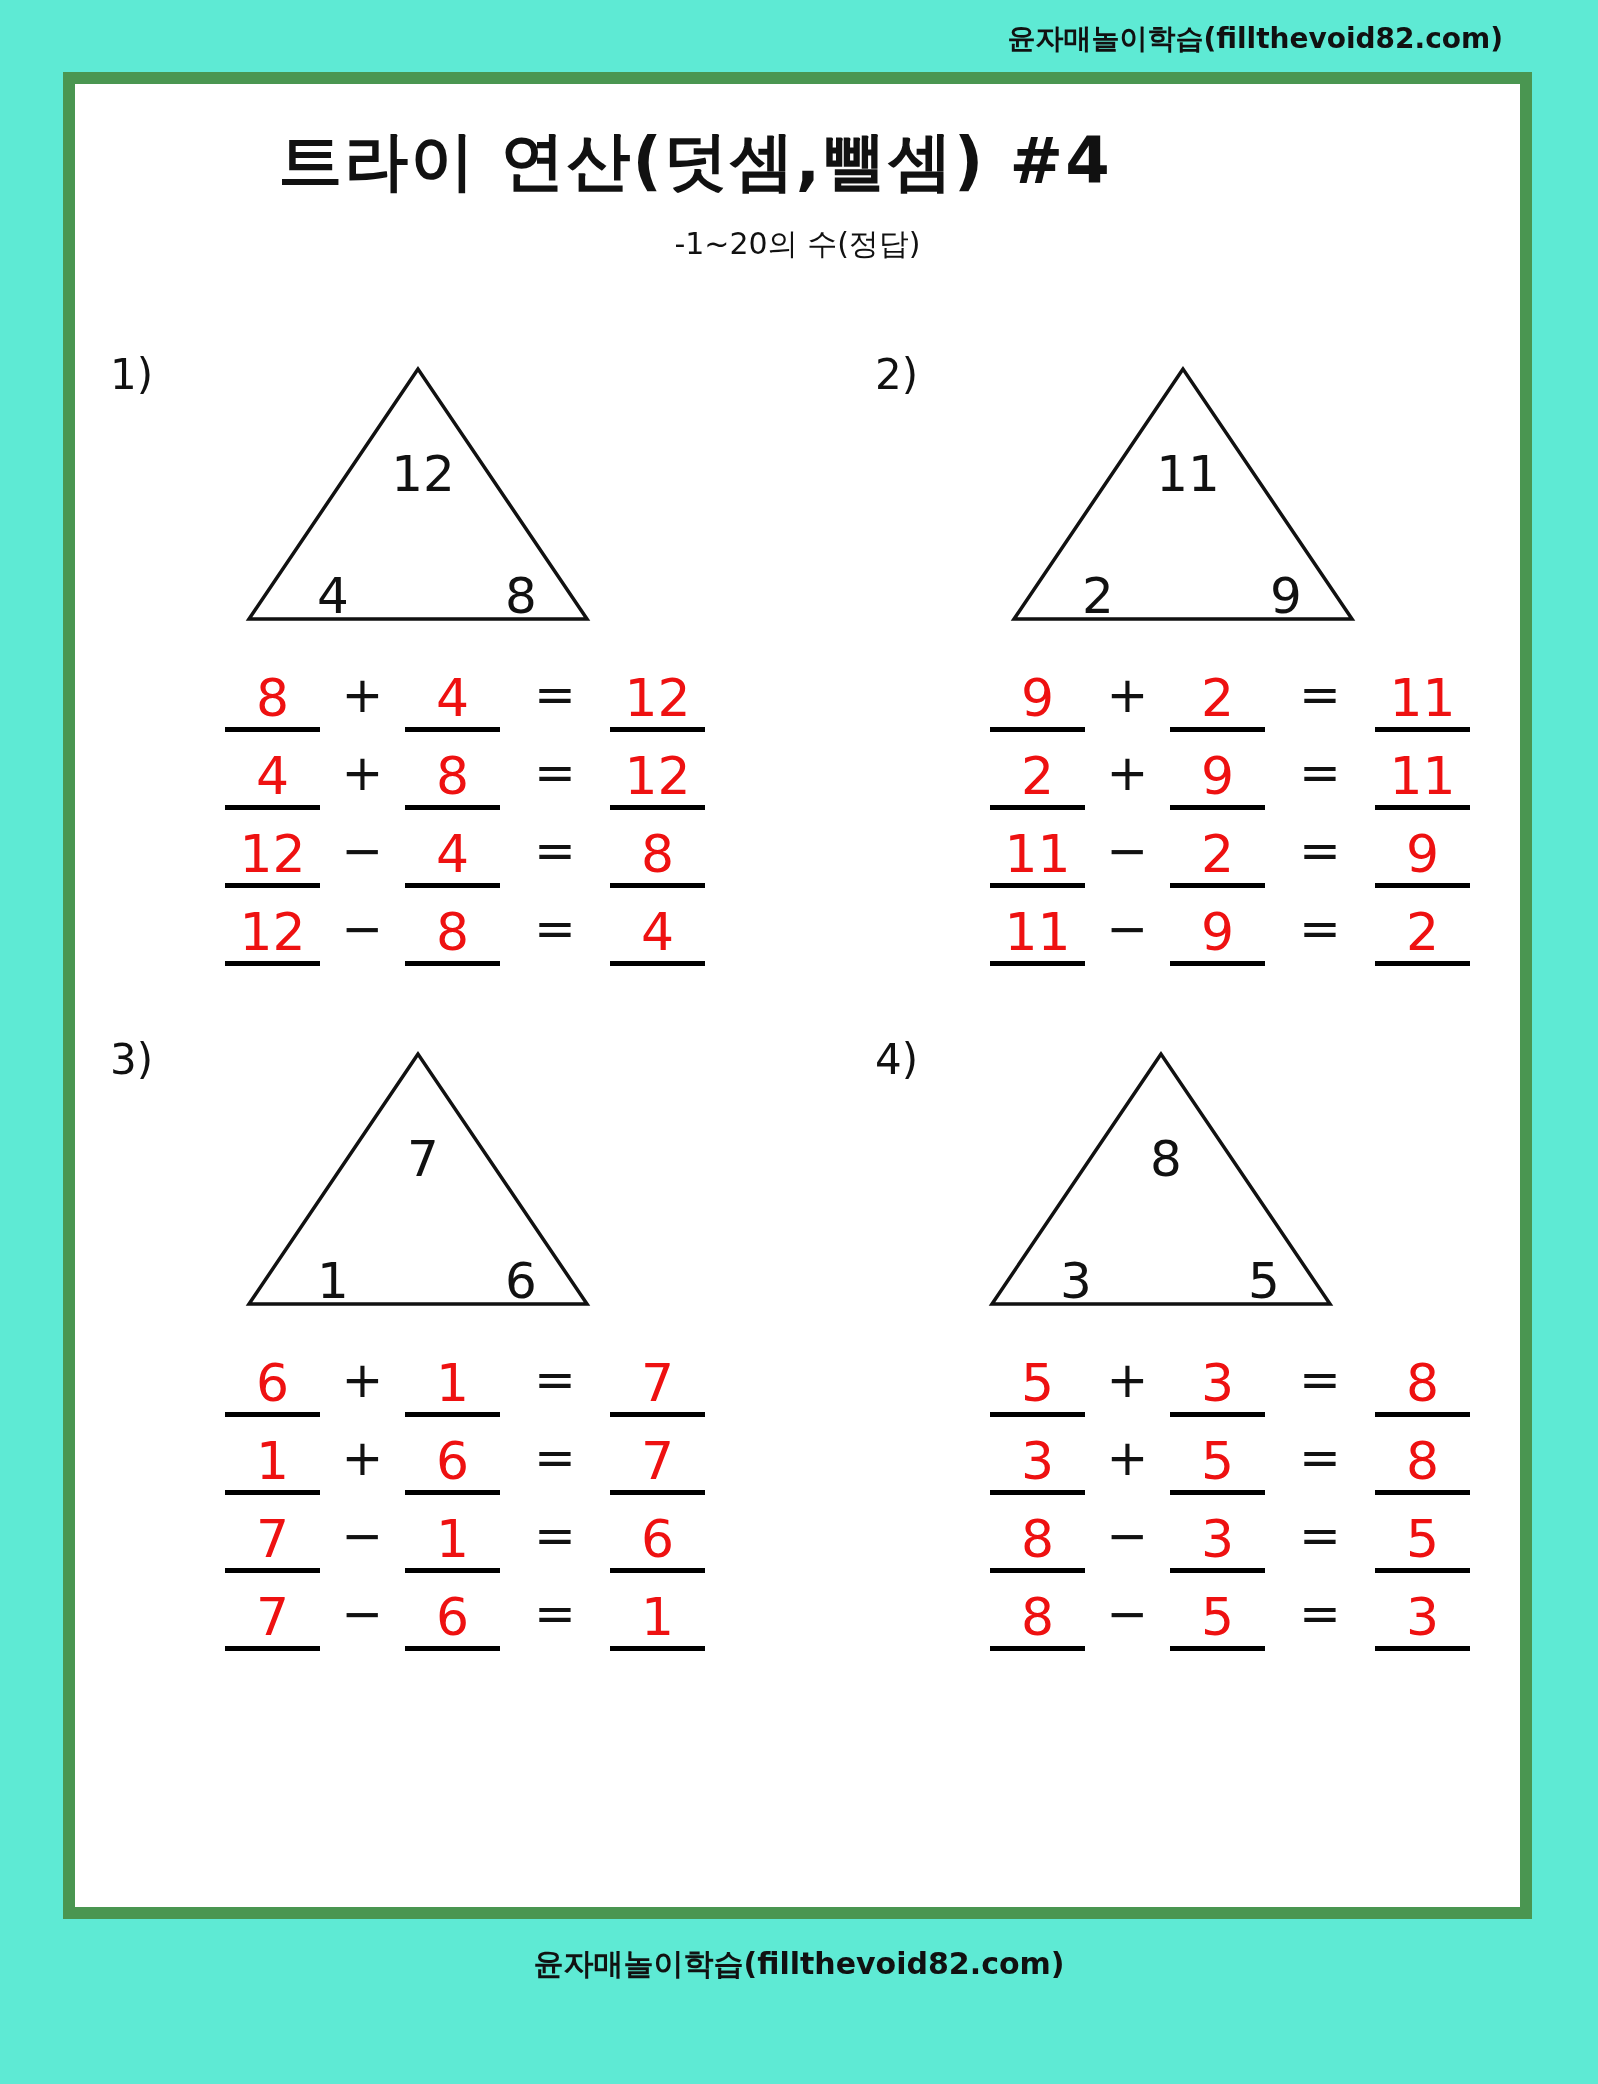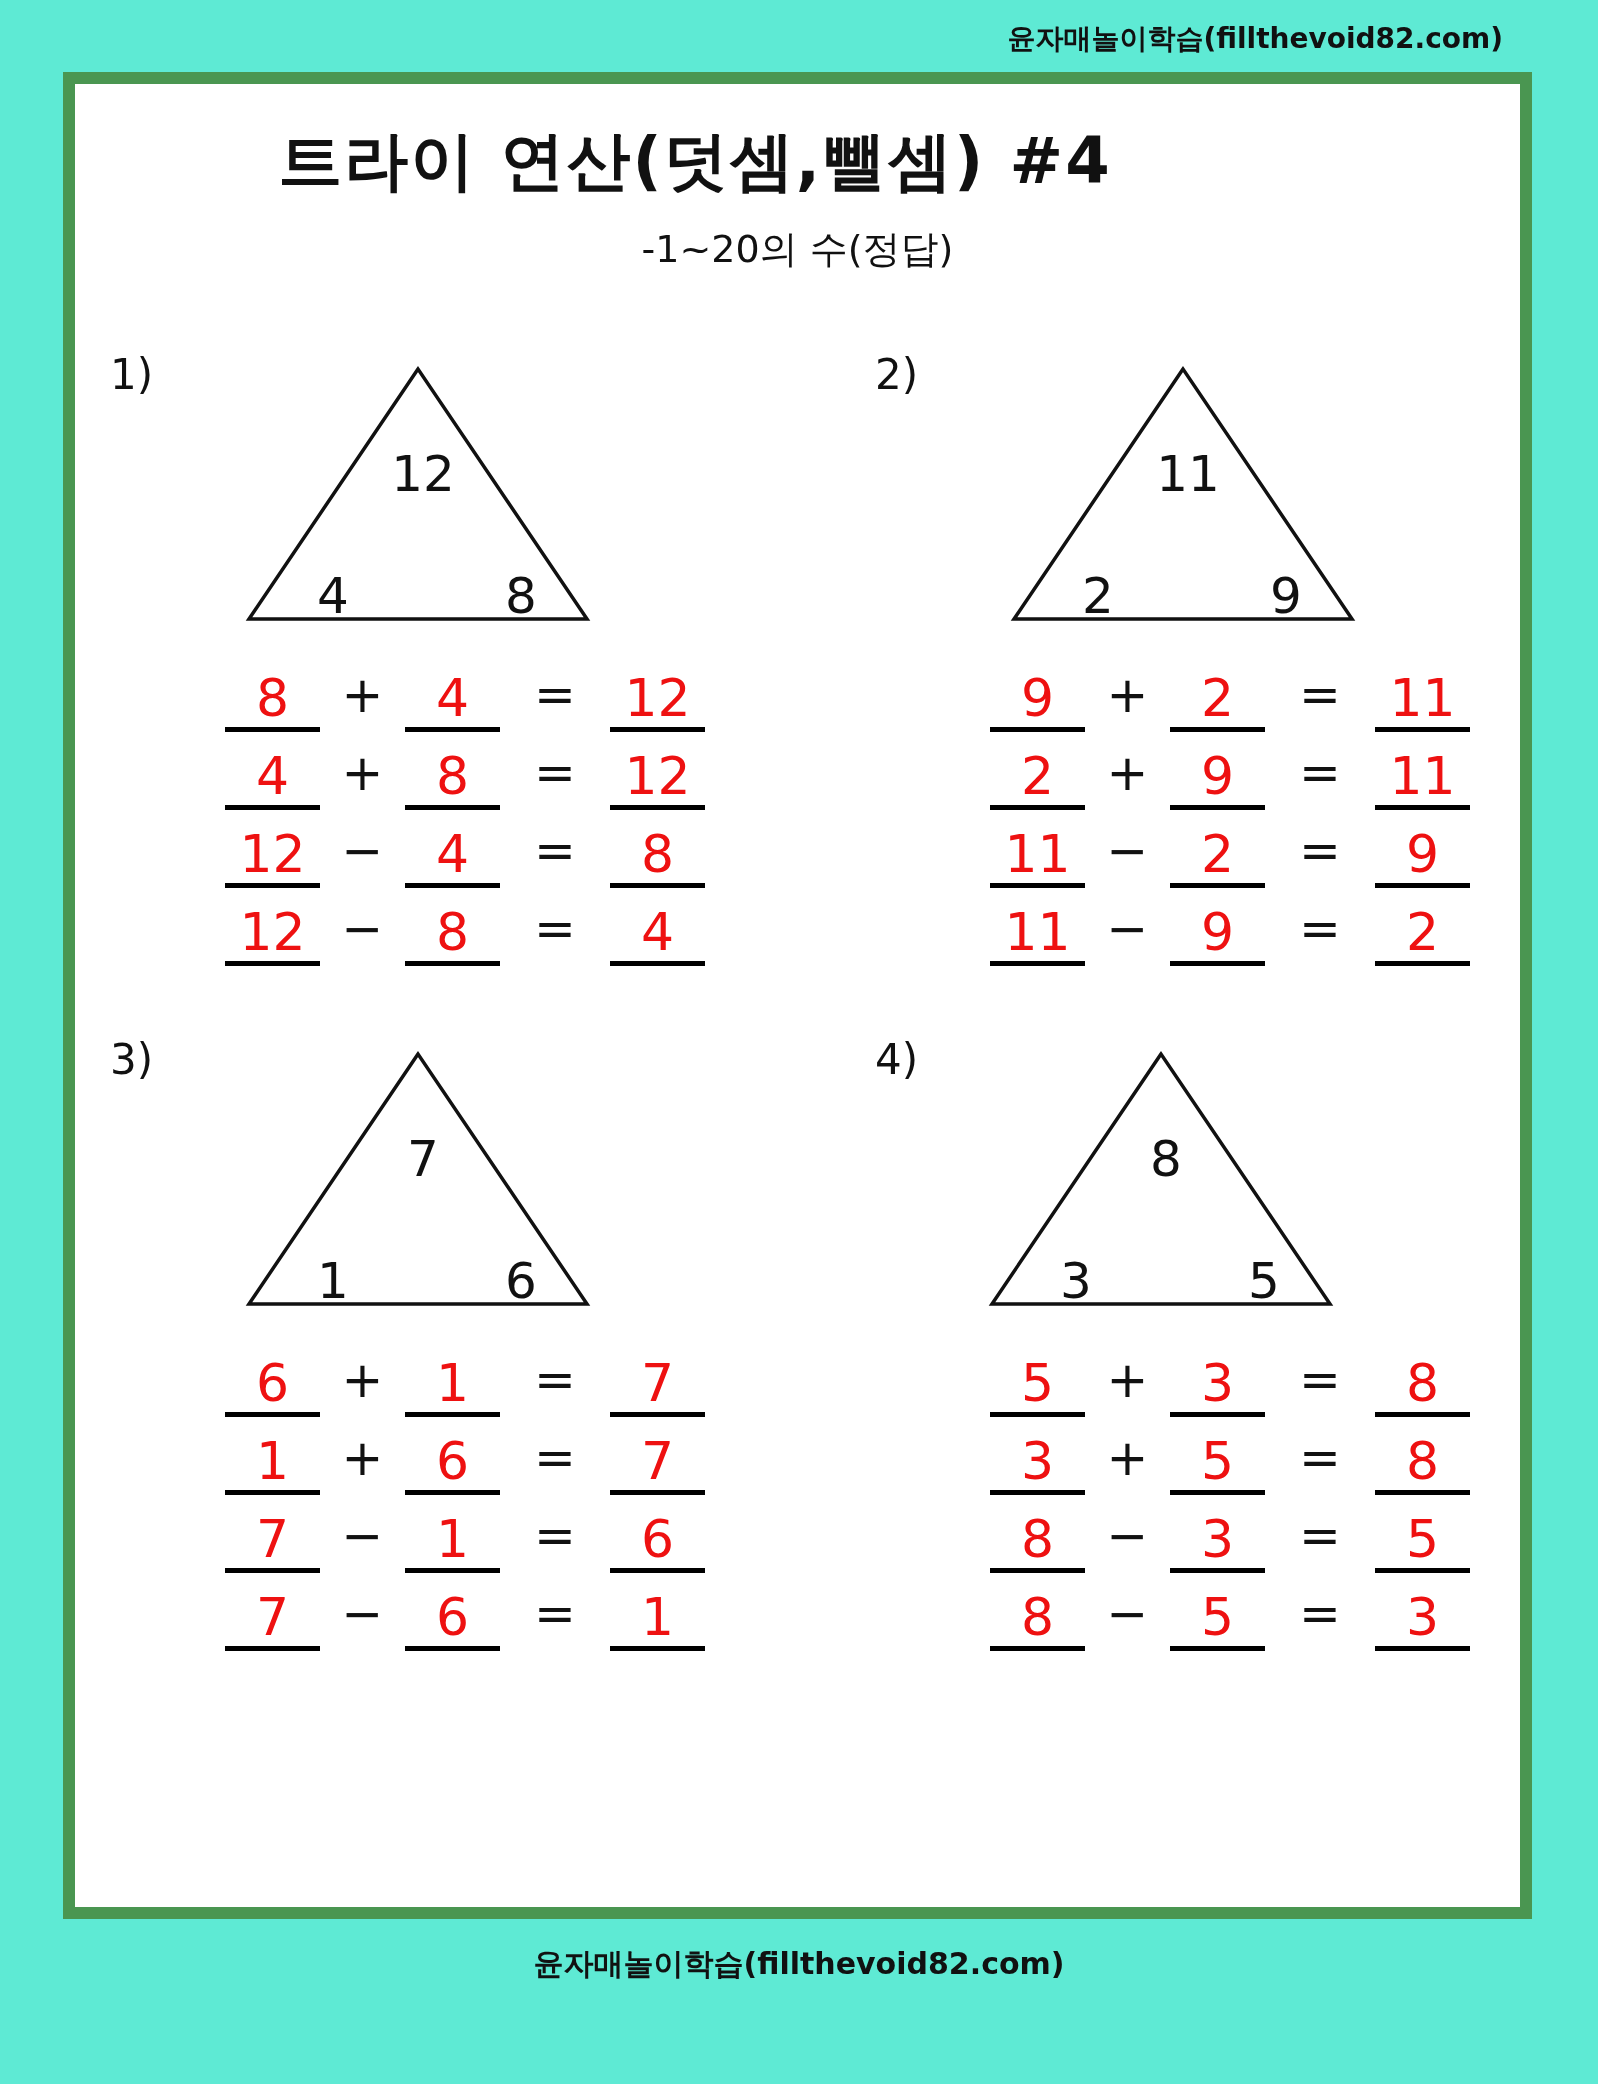--- a/index.html
+++ b/index.html
@@ -44,21 +44,21 @@
     letter-spacing: 2px;
     color: #111111;
     margin-left: 19px;
   }
   .subtitle {
     position: absolute;
     left: 63px;
     top: 224px;
     width: 1469px;
     text-align: center;
-    font-size: 38px;
+    font-size: 30px;
     font-weight: normal;
     color: #111111;
   }
   
   .problem { position: absolute; width: 700px; height: 660px; }
   .p1 { left: 65px;  top: 350px; }
   .p2 { left: 830px; top: 350px; }
   .p3 { left: 65px;  top: 1035px; }
   .p4 { left: 830px; top: 1035px; }
   .plabel {

